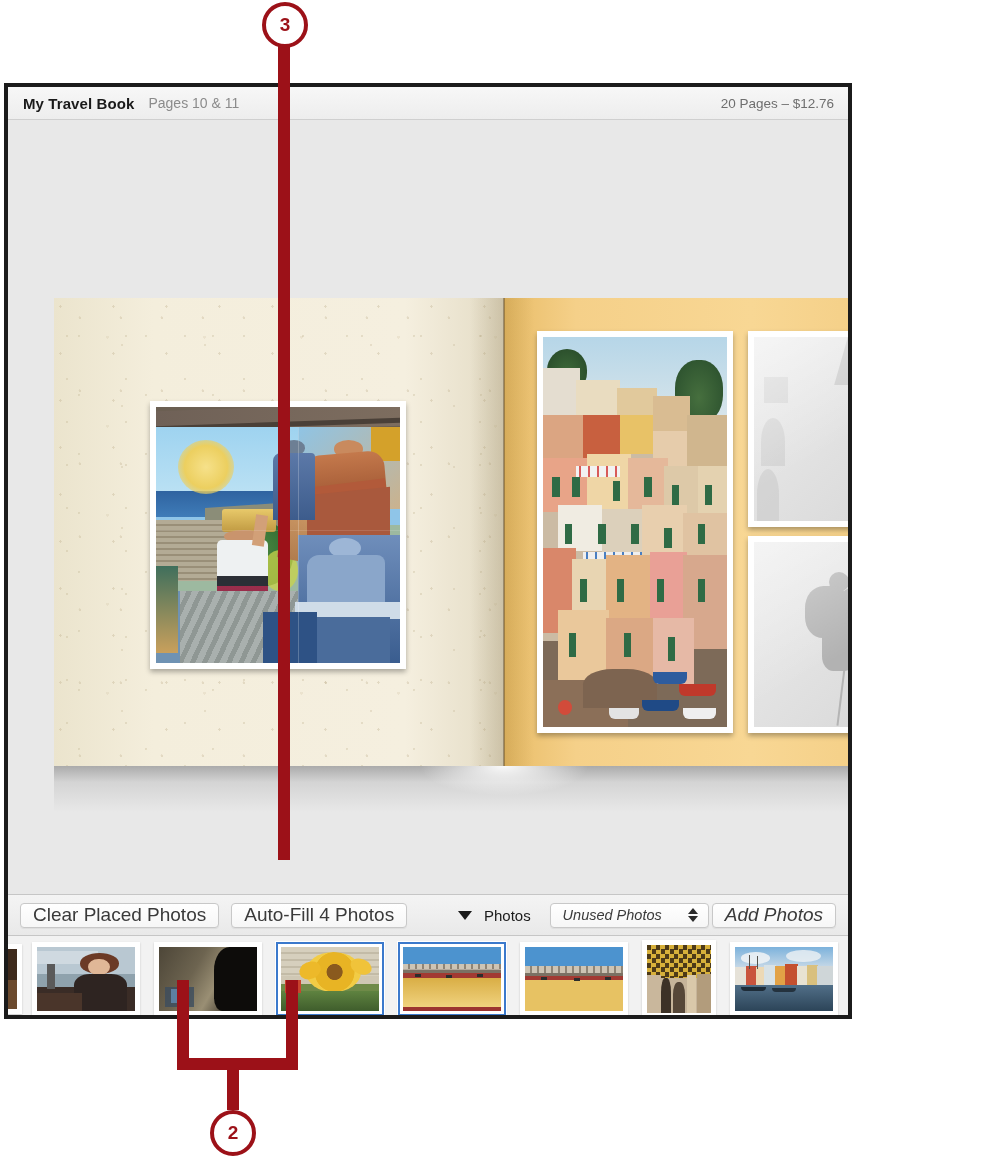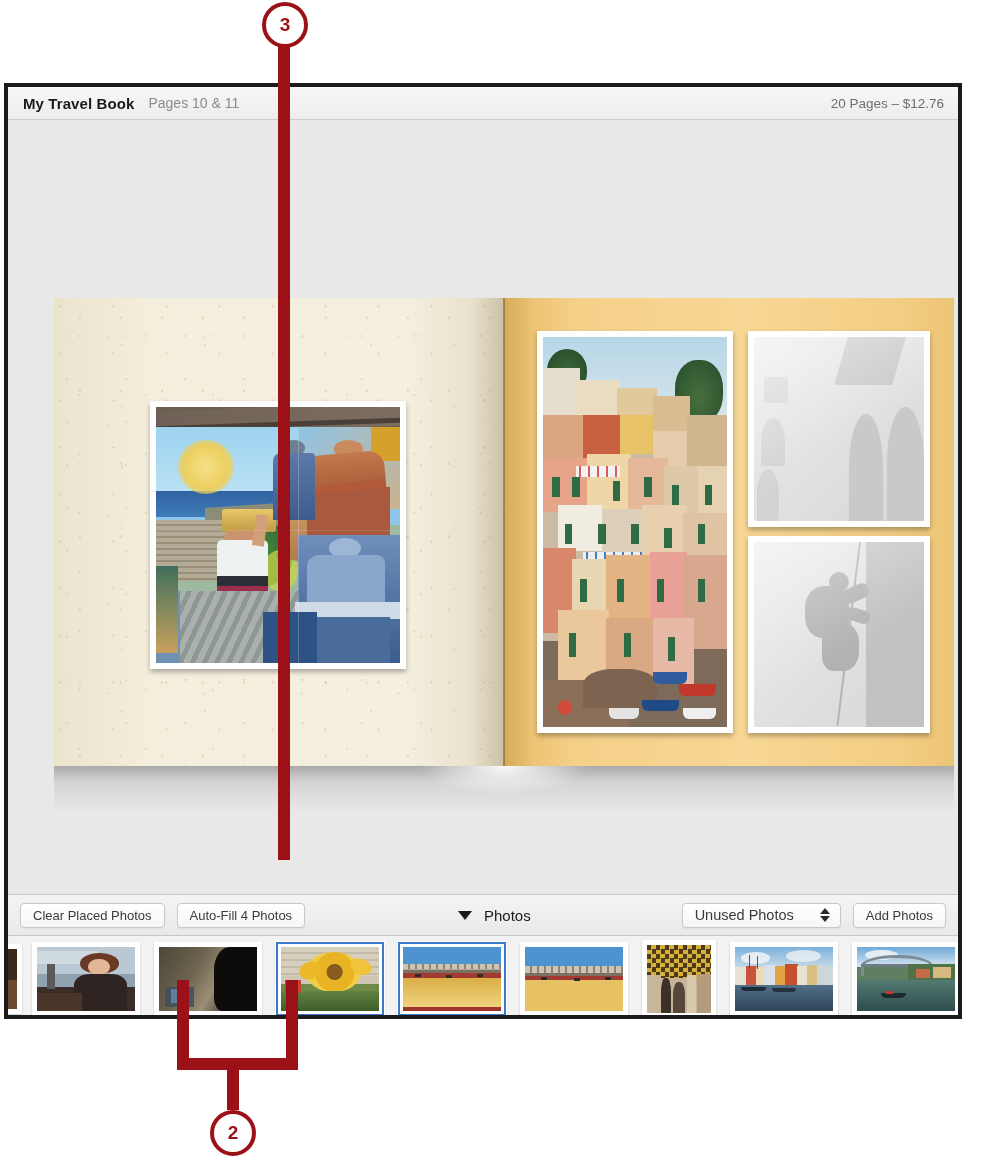--- a/index.html
+++ b/index.html
@@ -8,21 +8,21 @@
     background: #ffffff;
     font-family: "Liberation Sans", sans-serif;
     overflow: hidden;
   }
   #root { position: relative; width: 1000px; height: 1159px; }
 
   
   .app-window {
     position: absolute;
     left: 4px; top: 83px;
-    width: 958px; height: 936px;
+    width: 848px; height: 936px;
     border: 4px solid #1b1b1b;
     background: #0f766e;
     overflow: hidden;
   }
 
   
   .titlebar {
     position: relative;
     height: 33px;
     background: linear-gradient(to bottom, #f7f7f7 0%, #ededed 100%);
@@ -118,29 +118,29 @@
     height: 42px;
     background: linear-gradient(to bottom, #f4f4f4 0%, #e9e9e9 100%);
     border-top: 1px solid #c6c6c6;
     border-bottom: 1px solid #c6c6c6;
     display: flex; align-items: center;
   }
   .tb-btn {
     height: 25px; padding: 0 12px; margin-left: 12px;
     background: linear-gradient(to bottom,#ffffff 0%,#f6f6f6 100%);
     border: 1px solid #c8c8c8; border-radius: 4px;
-    font-size: 13px; color: #3a3a3a;
+    font-size: 19px; color: #3a3a3a;
     display:flex; align-items:center; justify-content:center;
     box-shadow: 0 1px 1px rgba(0,0,0,.06);
     white-space: nowrap;
   }
   .tb-center { position:absolute; left:450px; display:flex; align-items:center; gap:12px; }
   .chev-down { width:0;height:0;border-left:7px solid transparent;border-right:7px solid transparent;border-top:9px solid #1a1a1a; }
   .tb-center-label { font-size:15px; color:#1a1a1a; }
-  .tb-right { margin-left:auto; display:flex; align-items:center; margin-right:12px; gap:12px; }
+  .tb-right { margin-left:auto; display:flex; align-items:center; margin-right:12px; gap:3px;font-style:italic; }
   .popup {
     height:25px; padding:0 10px 0 12px;
     background: linear-gradient(to bottom,#ffffff 0%,#f6f6f6 100%);
     border:1px solid #c8c8c8; border-radius:4px;
     display:flex; align-items:center; gap:26px;
     font-size:14.5px; color:#3a3a3a;
     box-shadow: 0 1px 1px rgba(0,0,0,.06);
   }
   .stepper { display:flex; flex-direction:column; gap:2px; }
   .stepper i { display:block; width:0;height:0;border-left:5px solid transparent;border-right:5px solid transparent; }

